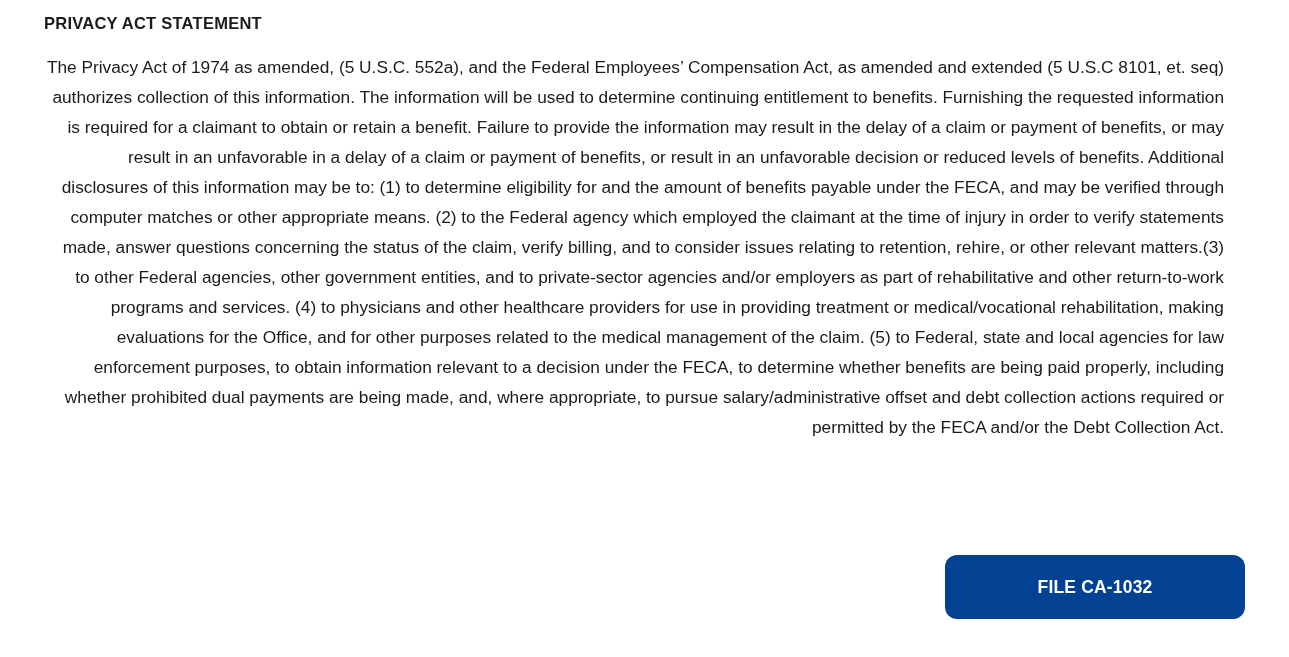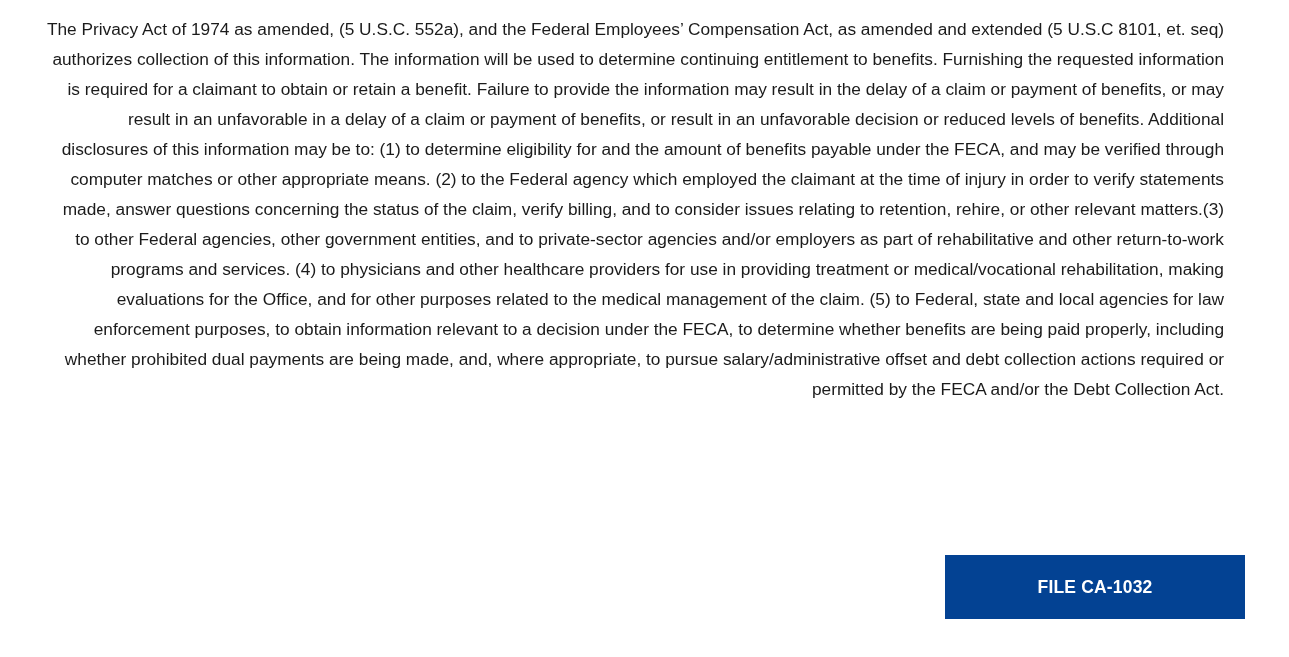--- a/index.html
+++ b/index.html
@@ -50,30 +50,31 @@
     align-items: center;
     justify-content: center;
     width: 300px;
     height: 64px;
     background: #034293;
     color: #ffffff;
     font-size: 17.5px;
     font-weight: 700;
     letter-spacing: 0.01em;
     border: none;
-    border-radius: 0;
+    border-radius: 12px;
     cursor: pointer;
     font-family: "Liberation Sans", sans-serif;
   }
 </style>
 </head>
 <body>
 
 <div class="page">
 
+  <h2 class="section-heading">PRIVACY ACT STATEMENT</h2>
 
   <p class="body-text">The Privacy Act of 1974 as amended, (5 U.S.C. 552a), and the Federal Employees’ Compensation Act, as amended and extended (5 U.S.C 8101, et. seq) authorizes collection of this information. The information will be used to determine continuing entitlement to benefits. Furnishing the requested information is required for a claimant to obtain or retain a benefit. Failure to provide the information may result in the delay of a claim or payment of benefits, or may result in an unfavorable in a delay of a claim or payment of benefits, or result in an unfavorable decision or reduced levels of benefits. Additional disclosures of this information may be to: (1) to determine eligibility for and the amount of benefits payable under the FECA, and may be verified through computer matches or other appropriate means. (2) to the Federal agency which employed the claimant at the time of injury in order to verify statements made, answer questions concerning the status of the claim, verify billing, and to consider issues relating to retention, rehire, or other relevant matters.(3) to other Federal agencies, other government entities, and to private-sector agencies and/or employers as part of rehabilitative and other return-to-work programs and services. (4) to physicians and other healthcare providers for use in providing treatment or medical/vocational rehabilitation, making evaluations for the Office, and for other purposes related to the medical management of the claim. (5) to Federal, state and local agencies for law enforcement purposes, to obtain information relevant to a decision under the FECA, to determine whether benefits are being paid properly, including whether prohibited dual payments are being made, and, where appropriate, to pursue salary/administrative offset and debt collection actions required or permitted by the FECA and/or the Debt Collection Act.</p>
 
   <div class="action-row">
     <button class="file-button">FILE CA-1032</button>
   </div>
 
 </div>
 
 </body></html>

